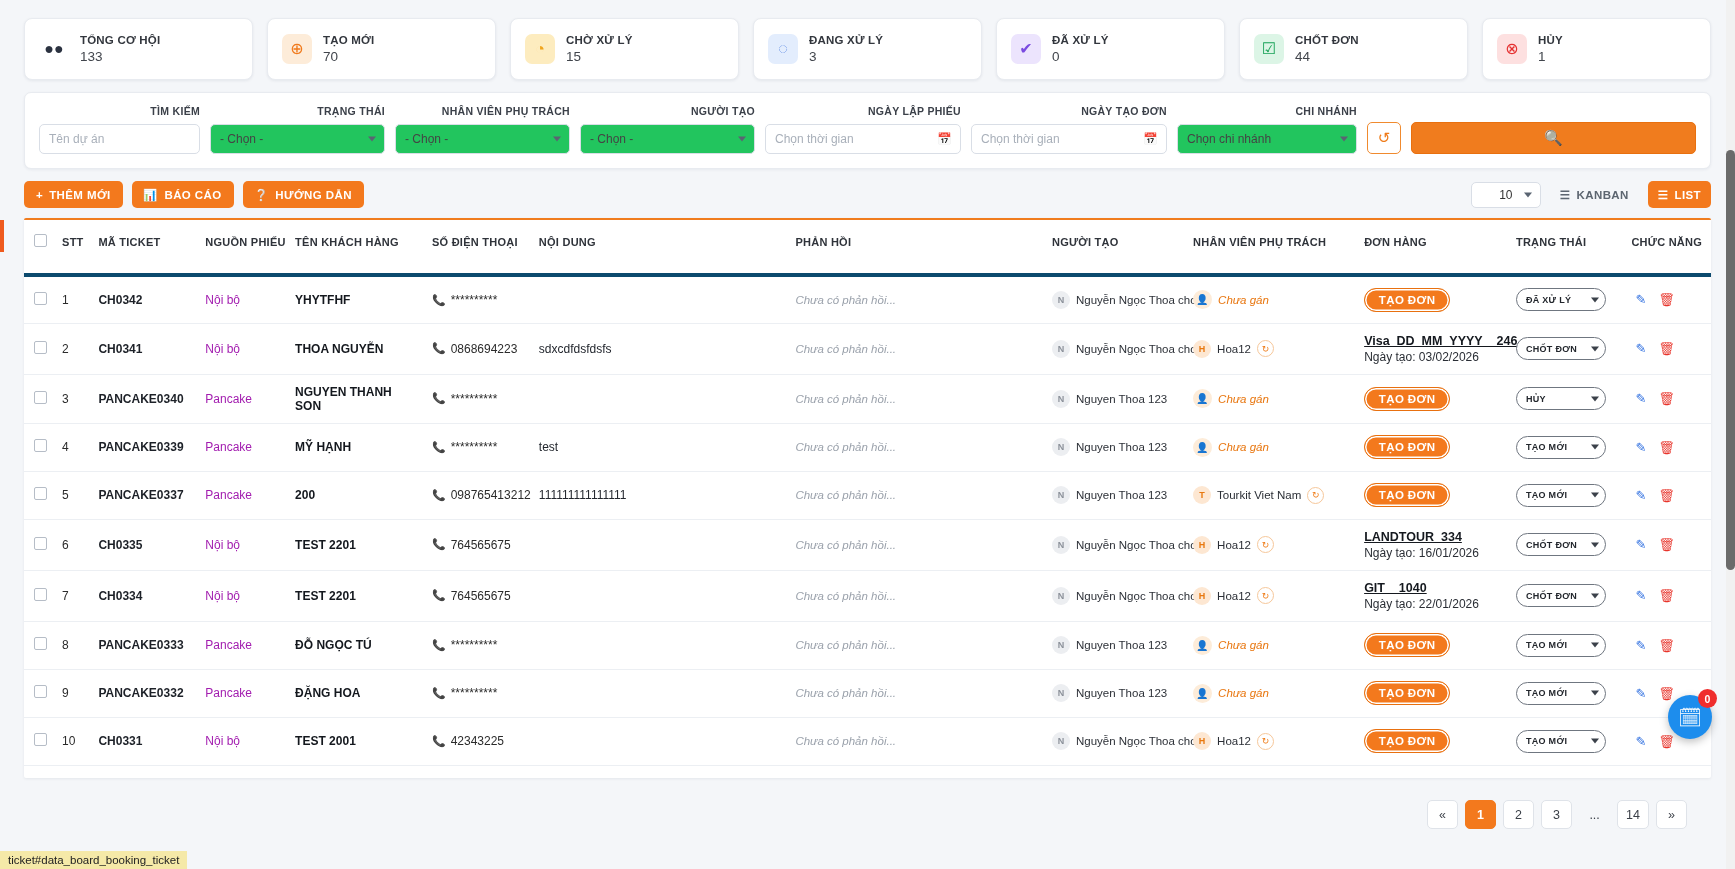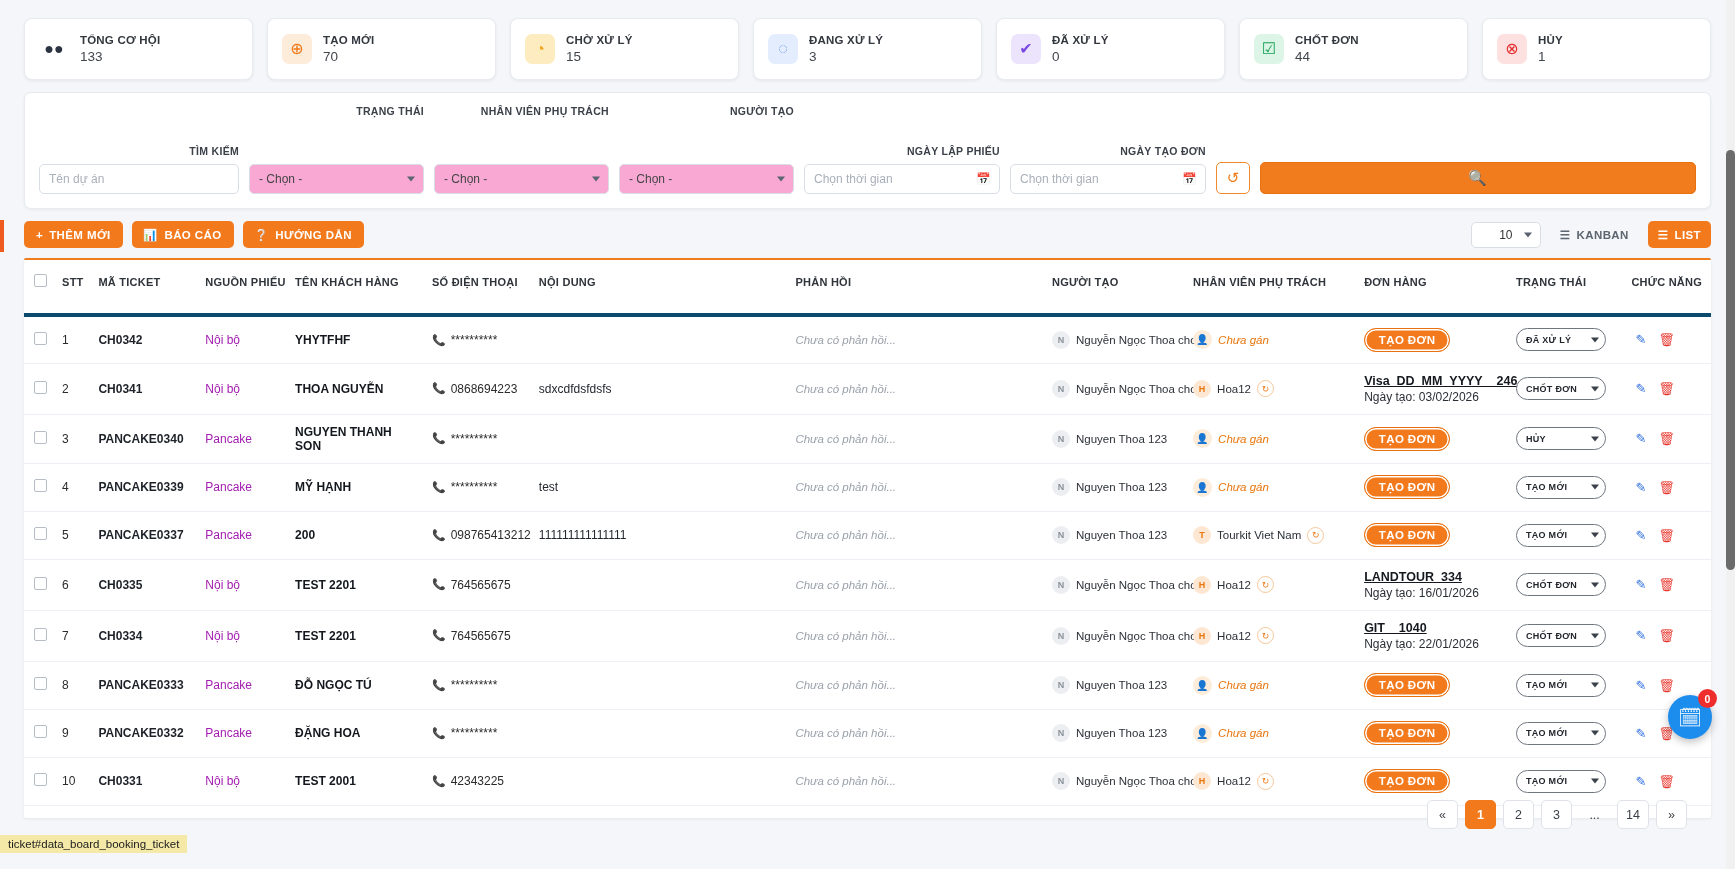--- a/index.html
+++ b/index.html
@@ -53,29 +53,29 @@
     font-size: 10.5px; font-weight: bold; letter-spacing: .3px;
     text-transform: uppercase; color: #3b4049; margin-bottom: 7px;
     white-space: nowrap;
   }
   .fl-ctrl {
     height: 30px; border: 1px solid #d9dee6; border-radius: 5px;
     background: #fff; display: flex; align-items: center;
     padding: 0 9px; font-size: 12px; color: #444; position: relative;
   }
   .fl-ctrl.ph { color: #a9b0ba; }
-  .fl-ctrl.sel { background: #f9a8d4; padding-right: 24px; margin-top: 40px; }
+  .fl-ctrl.sel { background: #22c55e; padding-right: 24px; }
   .caret {
     position: absolute; right: 8px; top: 50%; transform: translateY(-50%);
     width: 0; height: 0; border-left: 4px solid transparent;
     border-right: 4px solid transparent; border-top: 5px solid #5a6472;
   }
   .cal-ico { position: absolute; right: 8px; top: 50%; transform: translateY(-50%);
     font-size: 12px; color: #9aa2ae; }
-  .w-search { width: 200px; }
+  .w-search { width: 161px; }
   .w-sel { width: 175px; }
   .w-date { width: 196px; }
   .w-branch { width: 180px; }
   .reset-btn {
     width: 34px; height: 32px; border: 1px solid #f08a2e; border-radius: 5px;
     background: #fff; color: #ef7c1b; display: flex; align-items: center;
     justify-content: center; font-size: 15px; cursor: pointer;
   }
   .search-btn {
     flex: 1 1 auto; min-width: 70px; height: 32px; border-radius: 5px;
@@ -238,21 +238,21 @@
   }
   .fab-badge {
     position: absolute; top: -6px; right: -5px;
     min-width: 19px; height: 19px; padding: 0 4px; border-radius: 10px;
     background: #ef2d2d; color: #fff; font-size: 10.5px; font-weight: bold;
     display: flex; align-items: center; justify-content: center;
   }
 
   
   .statusbar {
-    position: absolute; left: 0; bottom: 16px;
+    position: absolute; left: 0; bottom: 0;
     background: #f5e9a8; color: #222; font-size: 11.5px;
     padding: 3px 8px; white-space: nowrap;
     font-family: "Liberation Sans", sans-serif;
   }
   .left-edge {
     position: absolute; left: 0; top: 220px; width: 4px; height: 32px;
     background: #ef5b1e;
   }
   .scrollbar-v {
     position: absolute; right: 0; top: 0; width: 9px; height: 869px;
@@ -351,20 +351,27 @@
       <div class="fl-ctrl ph w-date">
         <span>Chọn thời gian</span>
         <span class="cal-ico">📅</span>
       </div>
     </div>
     <div class="fl">
       <div class="fl-label">NGÀY TẠO ĐƠN</div>
       <div class="fl-ctrl ph w-date">
         <span>Chọn thời gian</span>
         <span class="cal-ico">📅</span>
+      </div>
+    </div>
+    <div class="fl">
+      <div class="fl-label">CHI NHÁNH</div>
+      <div class="fl-ctrl sel w-branch">
+        <span>Chọn chi nhánh</span>
+        <span class="caret"></span>
       </div>
     </div>
     <div class="reset-btn">↺</div>
     <div class="search-btn">🔍</div>
   </div>
 
   <div class="toolbar">
     <button class="btn-orange">
       <span>+</span>
       <span>THÊM MỚI</span>

